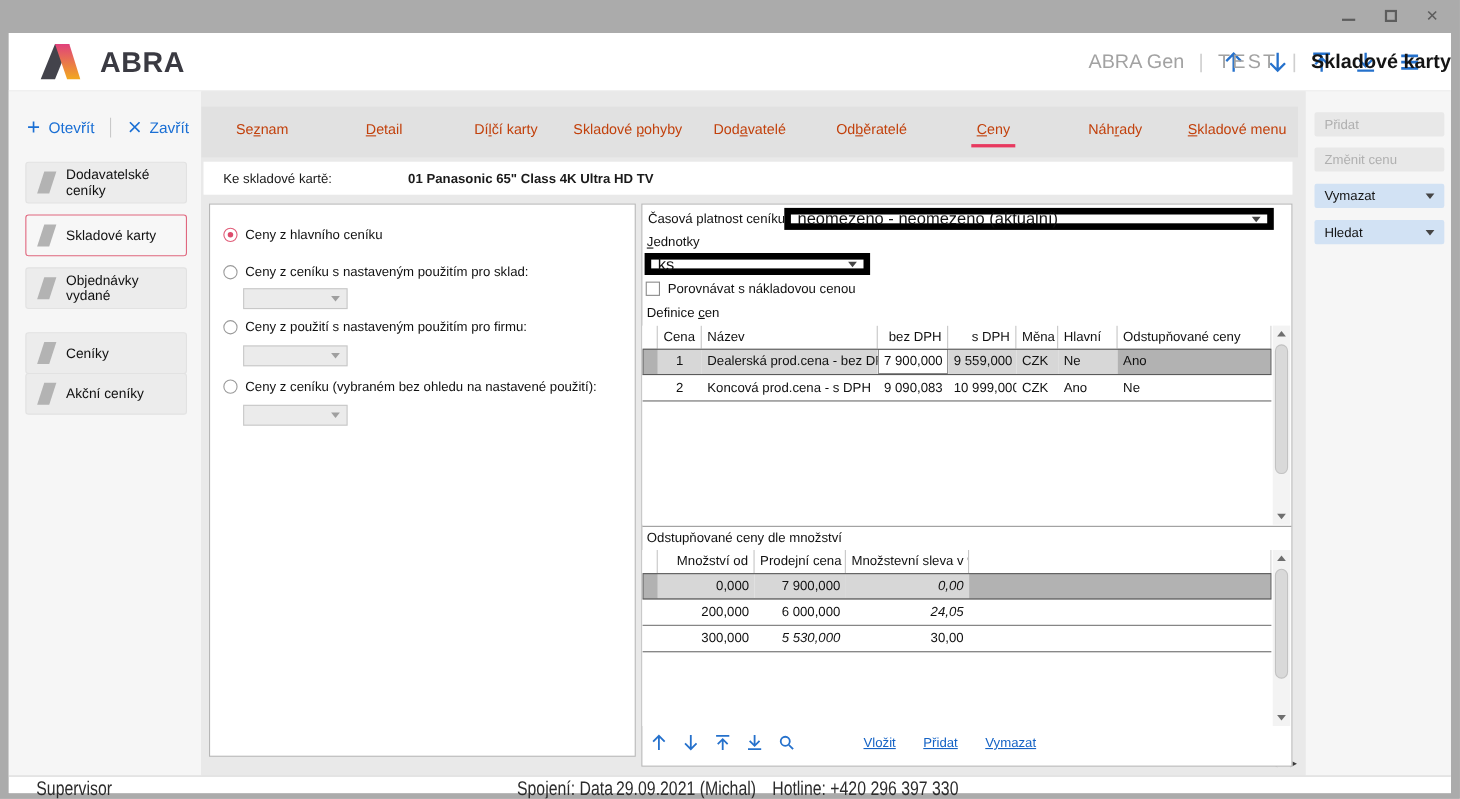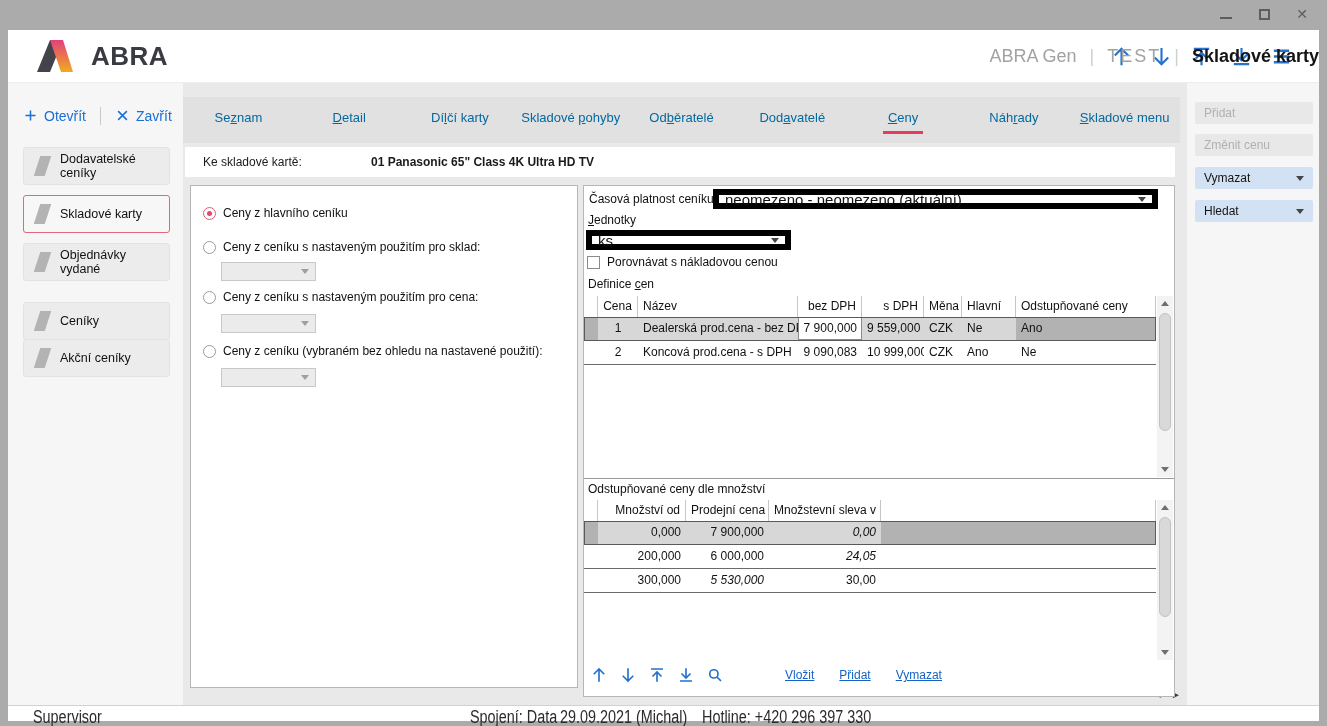--- a/index.html
+++ b/index.html
@@ -32,21 +32,21 @@
   .side-top{position:absolute;left:15px;top:24px;display:flex;align-items:center;gap:8px;font-size:14px;color:#1a6fd4;}
   .side-top .vdiv{width:1px;height:18px;background:#c9c9c9;margin:0 6px;}
   .side-btn{display:flex;align-items:flex-start;gap:6px;cursor:pointer;}
   .side-btn svg{width:15px;height:15px;stroke:#1a6fd4;fill:none;stroke-width:2.4;}
   .side-item{position:absolute;left:15px;width:147px;height:38px;background:#ececec;border:1px solid #e2e2e2;border-radius:3px;display:flex;align-items:center;gap:12px;padding-left:13px;font-size:12.5px;color:#111;cursor:pointer;}
   .side-item.selected{background:#f7f7f7;border:1px solid #e0677e;}
   .pgram{width:11px;height:20px;background:#b3b3b3;transform:skewX(-18deg);flex:none;}
   
   .main{flex:1;position:relative;background:#e9e9e9;}
   .tabstrip{position:absolute;left:0;top:14px;width:997px;height:46px;background:#e1e1e1;display:flex;}
-  .tab{flex:1;text-align:center;padding-top:13px;font-size:13px;color:#0369a1;cursor:pointer;white-space:nowrap;}
+  .tab{flex:1;text-align:center;padding-top:13px;font-size:13px;color:#c2410c;cursor:pointer;white-space:nowrap;}
   .tab span{display:inline-block;padding:0 5px 6px;}
   .tab.active span{border-bottom:3px solid #e8395f;font-weight:400;}
   .tabscroll{position:absolute;right:6px;bottom:5px;display:flex;gap:8px;font-size:10px;}
   .tabscroll b{font-weight:400;cursor:pointer;}
   .cardbar{position:absolute;left:2px;top:64px;width:990px;height:30px;background:#fff;display:flex;align-items:center;font-size:12px;color:#1a1a1a;gap:46px;}
   .cardbar .lbl{padding-left:18px;width:140px;}
   .cardbar .val{font-weight:700;}
   .panel{position:absolute;background:#fff;border:1px solid #b6b6b6;}
   .lpanel{left:7px;top:102px;width:388px;height:503px;}
   .rpanel{left:400px;top:102px;width:592px;height:512px;}
@@ -205,22 +205,22 @@
             </div>
           </div>
       </div>
 
       <div class="main">
         <div class="tabstrip" id="tab-bar">
             <div class="tab"><span>Se<u>z</u>nam</span></div>
             <div class="tab"><span><u>D</u>etail</span></div>
             <div class="tab"><span>Dí<u>l</u>čí karty</span></div>
             <div class="tab"><span>Skladové <u>p</u>ohyby</span></div>
+            <div class="tab"><span>Dod<u>a</u>vatelé</span></div>
             <div class="tab"><span>Od<u>b</u>ěratelé</span></div>
-            <div class="tab"><span>Dod<u>a</u>vatelé</span></div>
             <div class="tab active"><span><u>C</u>eny</span></div>
             <div class="tab"><span>Náh<u>r</u>ady</span></div>
             <div class="tab"><span><u>S</u>kladové menu</span></div>
           </div>
         <div class="tabscroll">
           <b style="color:#8a8a8a">◄</b>
           <b style="color:#3c3c3c">►</b>
         </div>
 
         <div class="cardbar">
@@ -235,21 +235,21 @@
             </div>
             <div class="radio-row" style="top: 54px;">
               <span class="rdo"></span>
               <span>Ceny z ceníku s nastaveným použitím pro sklad:</span>
             </div>
             <div class="mini-dd" style="top: 76px;">
               <span class="arr gray"></span>
             </div>
             <div class="radio-row" style="top: 104px;">
               <span class="rdo"></span>
-              <span>Ceny z ceníku s nastaveným použitím pro cena:</span>
+              <span>Ceny z použití s nastaveným použitím pro firmu:</span>
             </div>
             <div class="mini-dd" style="top: 128px;">
               <span class="arr gray"></span>
             </div>
             <div class="radio-row" style="top: 158px;">
               <span class="rdo"></span>
               <span>Ceny z ceníku (vybraném bez ohledu na nastavené použití):</span>
             </div>
             <div class="mini-dd" style="top: 182px;">
               <span class="arr gray"></span>

